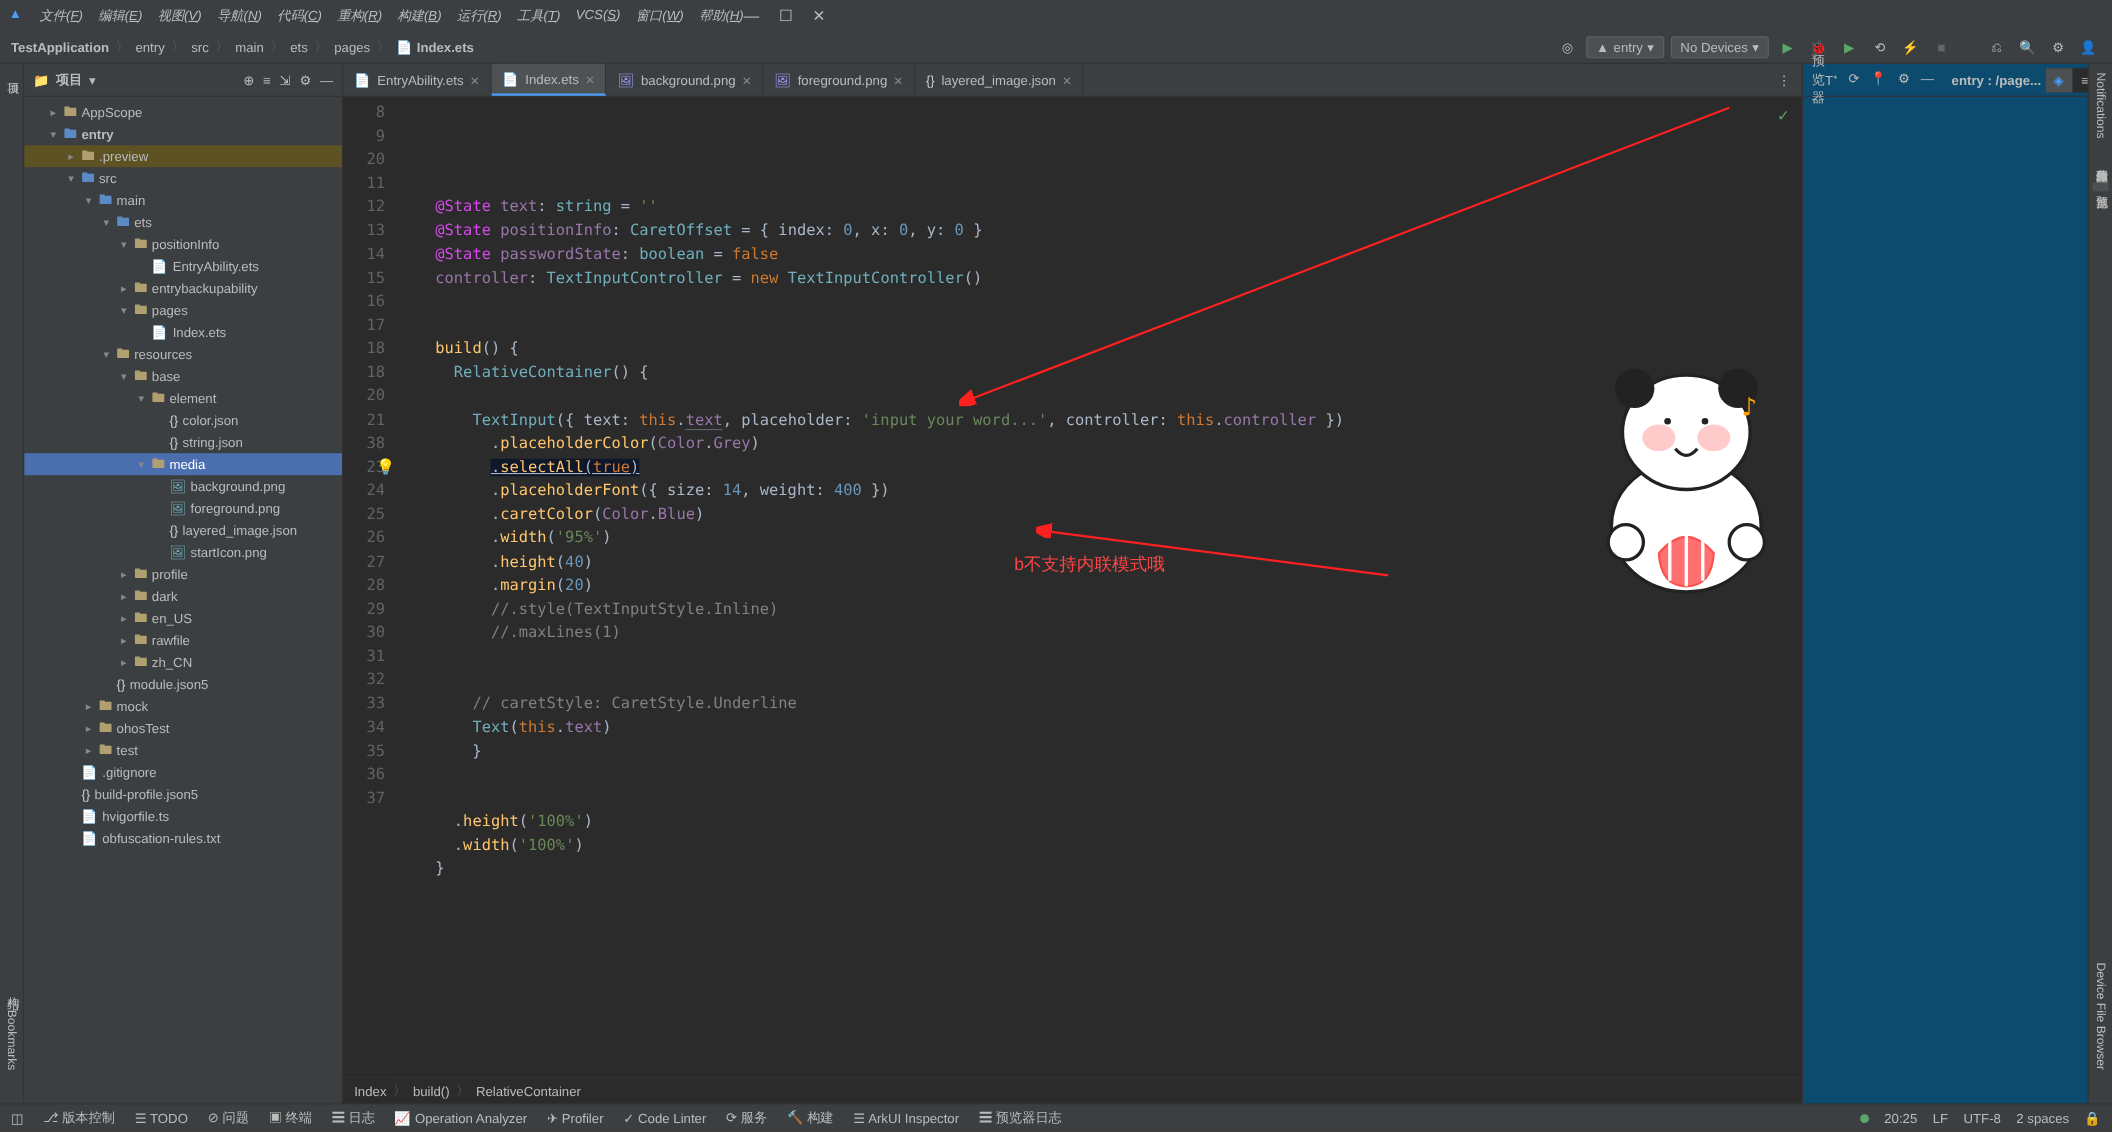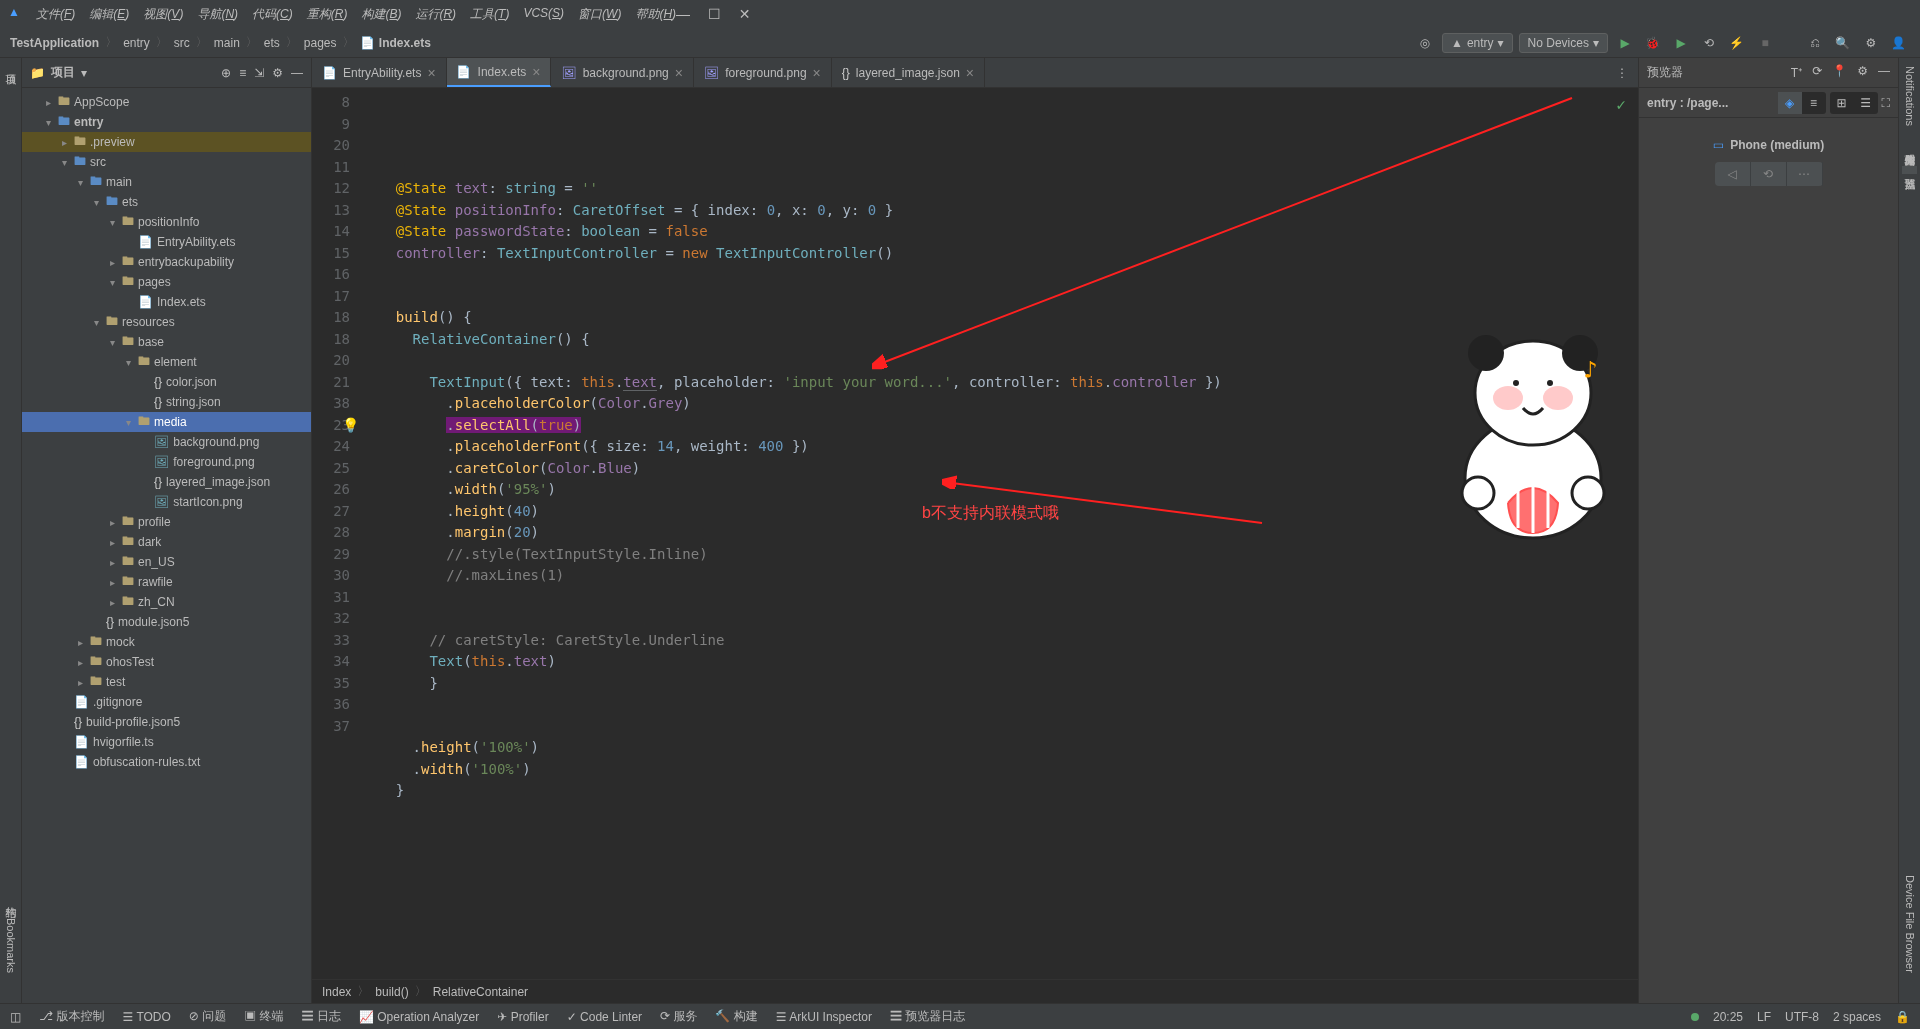--- a/index.html
+++ b/index.html
@@ -38,30 +38,30 @@
 .tab { height: 100%; padding: 0 10px; display: flex; align-items: center; gap: 6px; border-right: 1px solid #323232; color: #bbb; cursor: pointer; }
 .tab.active { background: #4e5254; border-bottom: 2px solid #4a9eff; }
 .tab .close { color: #888; font-size: 14px; }
 .editor { flex: 1; display: flex; position: relative; font-family: Consolas, monospace; font-size: 14px; overflow: hidden; }
 .gutter { width: 50px; background: #2b2b2b; color: #606366; text-align: right; padding: 4px 12px 4px 4px; line-height: 21.5px; }
 .code { flex: 1; padding: 4px 0; line-height: 21.5px; color: #a9b7c6; white-space: pre; position: relative; }
 .code .kw { color: #cc7832; }
 .code .str { color: #6a8759; }
 .code .num { color: #6897bb; }
 .code .fn { color: #ffc66d; }
-.code .dec { color: #eab308; }
+.code .dec { color: #d946ef; }
 .code .this { color: #9876aa; }
 .code .cm { color: #808080; }
 .code .prop { color: #9876aa; }
 .code .tc { color: #6fafbd; }
-.code .hl { background: #701a75; }
+.code .hl { background: #0f172a; text-decoration: underline; }
 .code .undr { border-bottom: 1px solid #606366; }
 .annot-red { color: #ff4444; font-size: 16px; position: absolute; font-family: Arial; }
 .breadcrumb-bottom { height: 24px; border-top: 1px solid #323232; display: flex; align-items: center; padding: 0 10px; color: #bbb; gap: 6px; font-size: 12px; }
-.preview-panel { width: 260px; background: #404040; border-left: 1px solid #323232; display: flex; flex-direction: column; }
+.preview-panel { width: 260px; background: #0c4a6e; border-left: 1px solid #323232; display: flex; flex-direction: row; }
 .preview-header { height: 30px; display: flex; align-items: center; padding: 0 8px; border-bottom: 1px solid #323232; }
 .preview-toolbar { height: 30px; display: flex; align-items: center; padding: 0 8px; border-bottom: 1px solid #323232; gap: 4px; }
 .preview-toolbar .label { flex: 1; color: #bbb; font-weight: bold; overflow: hidden; text-overflow: ellipsis; white-space: nowrap; }
 .toggle-group { display: flex; background: #2b2b2b; border-radius: 3px; }
 .toggle-group .tg { width: 24px; height: 22px; display: flex; align-items: center; justify-content: center; }
 .toggle-group .tg.active { background: #4c5052; }
 .device-area { flex: 1; display: flex; flex-direction: column; align-items: center; padding: 20px 10px; gap: 10px; }
 .device-label { display: flex; align-items: center; gap: 6px; color: #bbb; }
 .device-nav { display: flex; gap: 0; background: #4c5052; border-radius: 4px; }
 .device-nav .dn { width: 36px; height: 24px; display: flex; align-items: center; justify-content: center; border-right: 1px solid #3c3f41; color: #888; }

